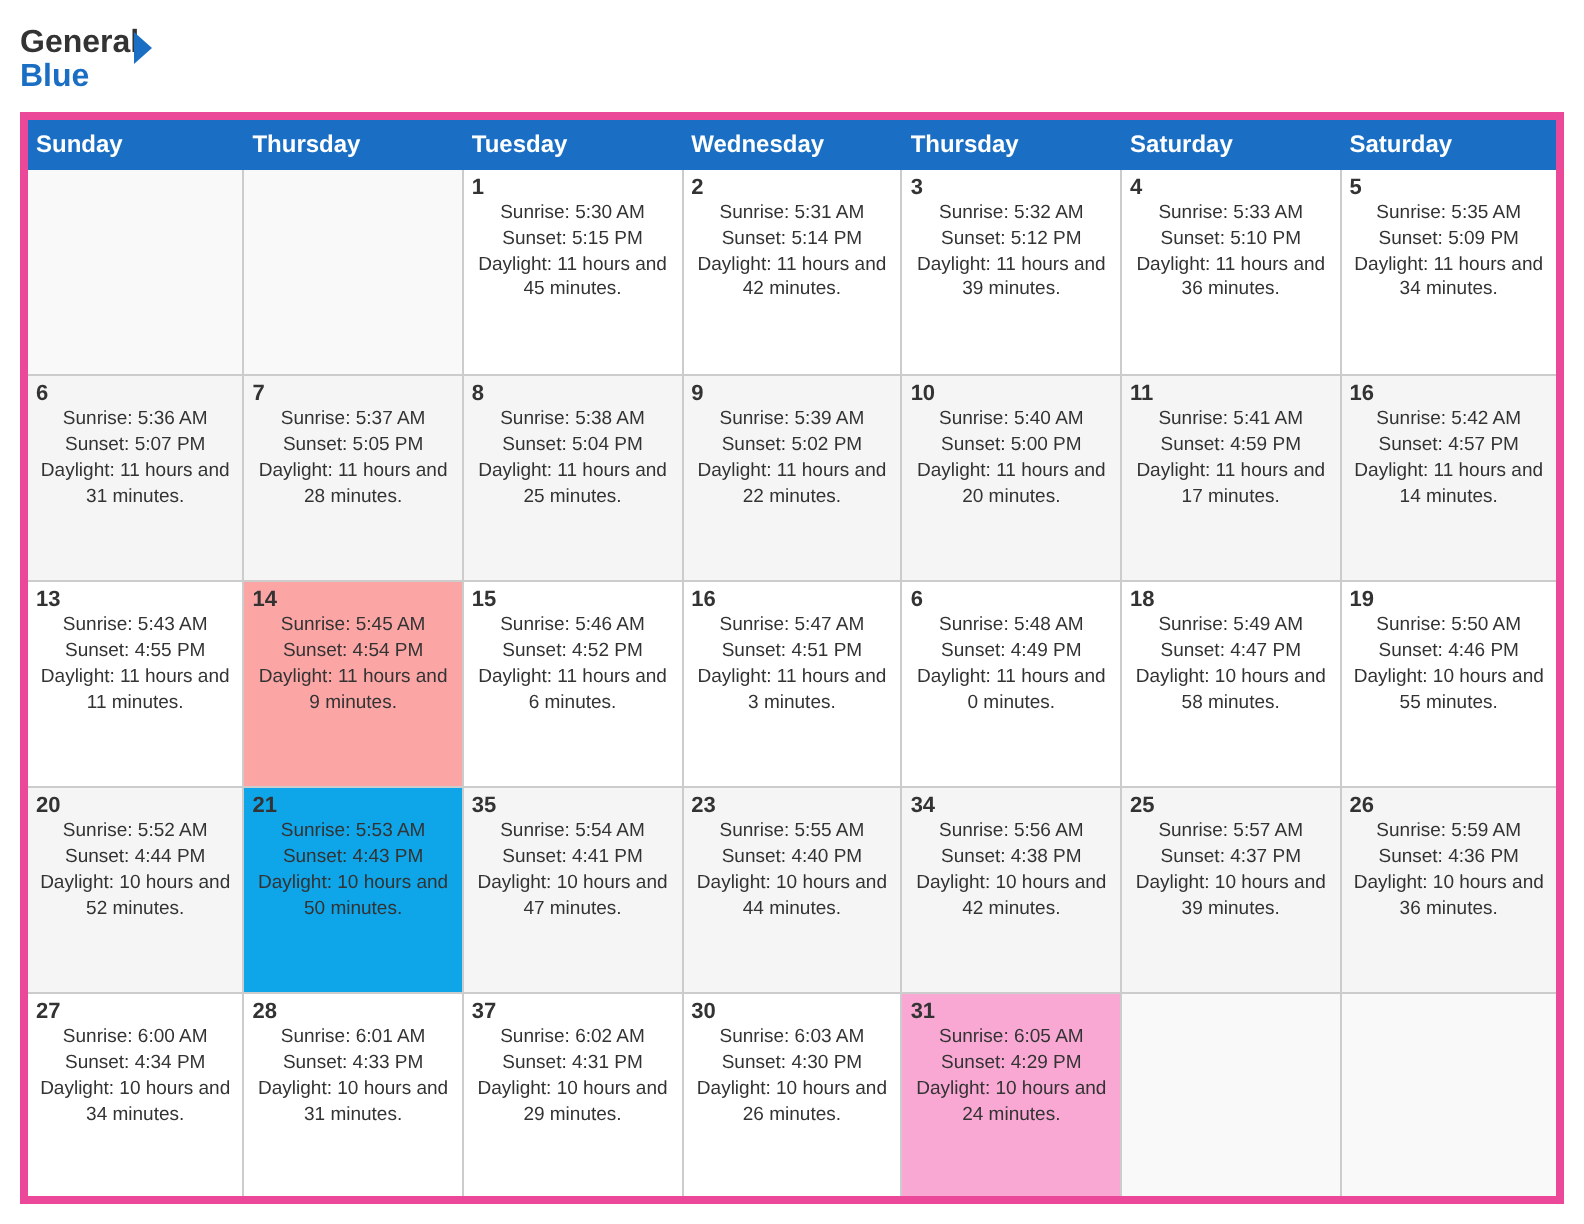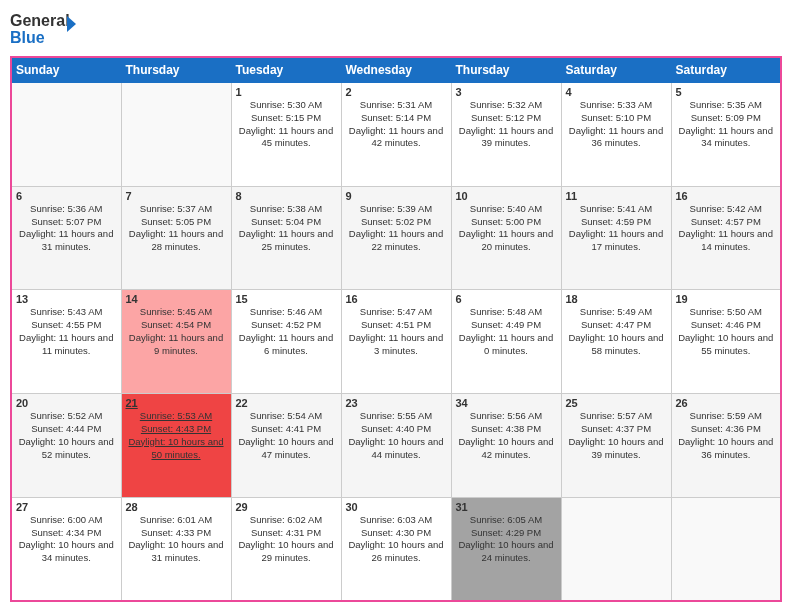--- a/index.html
+++ b/index.html
@@ -36,21 +36,21 @@
       font-weight: 300;
       color: #333;
       line-height: 1.1;
     }
     .subtitle {
       font-size: 14px;
       color: #555;
     }
     .calendar {
       flex: 1;
-      border: 2px solid #ec4899;
+      border: 4px solid #ec4899;
       border-collapse: collapse;
       width: 100%;
       table-layout: fixed;
     }
     .calendar th {
       background: #1a6fc4;
       color: white;
       font-size: 12px;
       font-weight: bold;
       padding: 5px 4px;
@@ -203,26 +203,26 @@
           <td style="background: rgb(255, 255, 255);">
             <span class="day-num">19</span>
             <div class="day-info">Sunrise: 5:50 AM<br>Sunset: 4:46 PM<br>Daylight: 10 hours and 55 minutes.</div>
           </td>
         </tr>
         <tr>
           <td style="background: rgb(245, 245, 245);">
             <span class="day-num">20</span>
             <div class="day-info">Sunrise: 5:52 AM<br>Sunset: 4:44 PM<br>Daylight: 10 hours and 52 minutes.</div>
           </td>
-          <td style="background: #ef4444; text-decoration: underline;">
+          <td style="background: #0ea5e9;">
             <span class="day-num">21</span>
             <div class="day-info">Sunrise: 5:53 AM<br>Sunset: 4:43 PM<br>Daylight: 10 hours and 50 minutes.</div>
           </td>
           <td style="background: rgb(245, 245, 245);">
-            <span class="day-num">22</span>
+            <span class="day-num">35</span>
             <div class="day-info">Sunrise: 5:54 AM<br>Sunset: 4:41 PM<br>Daylight: 10 hours and 47 minutes.</div>
           </td>
           <td style="background: rgb(245, 245, 245);">
             <span class="day-num">23</span>
             <div class="day-info">Sunrise: 5:55 AM<br>Sunset: 4:40 PM<br>Daylight: 10 hours and 44 minutes.</div>
           </td>
           <td style="background: rgb(245, 245, 245);">
             <span class="day-num">34</span>
             <div class="day-info">Sunrise: 5:56 AM<br>Sunset: 4:38 PM<br>Daylight: 10 hours and 42 minutes.</div>
           </td>
@@ -238,28 +238,28 @@
         <tr>
           <td style="background: rgb(255, 255, 255);">
             <span class="day-num">27</span>
             <div class="day-info">Sunrise: 6:00 AM<br>Sunset: 4:34 PM<br>Daylight: 10 hours and 34 minutes.</div>
           </td>
           <td style="background: rgb(255, 255, 255);">
             <span class="day-num">28</span>
             <div class="day-info">Sunrise: 6:01 AM<br>Sunset: 4:33 PM<br>Daylight: 10 hours and 31 minutes.</div>
           </td>
           <td style="background: rgb(255, 255, 255);">
-            <span class="day-num">29</span>
+            <span class="day-num">37</span>
             <div class="day-info">Sunrise: 6:02 AM<br>Sunset: 4:31 PM<br>Daylight: 10 hours and 29 minutes.</div>
           </td>
           <td style="background: rgb(255, 255, 255);">
             <span class="day-num">30</span>
             <div class="day-info">Sunrise: 6:03 AM<br>Sunset: 4:30 PM<br>Daylight: 10 hours and 26 minutes.</div>
           </td>
-          <td style="background: #a3a3a3;">
+          <td style="background: #f9a8d4;">
             <span class="day-num">31</span>
             <div class="day-info">Sunrise: 6:05 AM<br>Sunset: 4:29 PM<br>Daylight: 10 hours and 24 minutes.</div>
           </td>
           <td class="empty-cell" style="background: rgb(255, 255, 255);"></td>
           <td class="empty-cell" style="background: rgb(255, 255, 255);"></td>
         </tr>
       </tbody>
   </table>
 </div>
 

